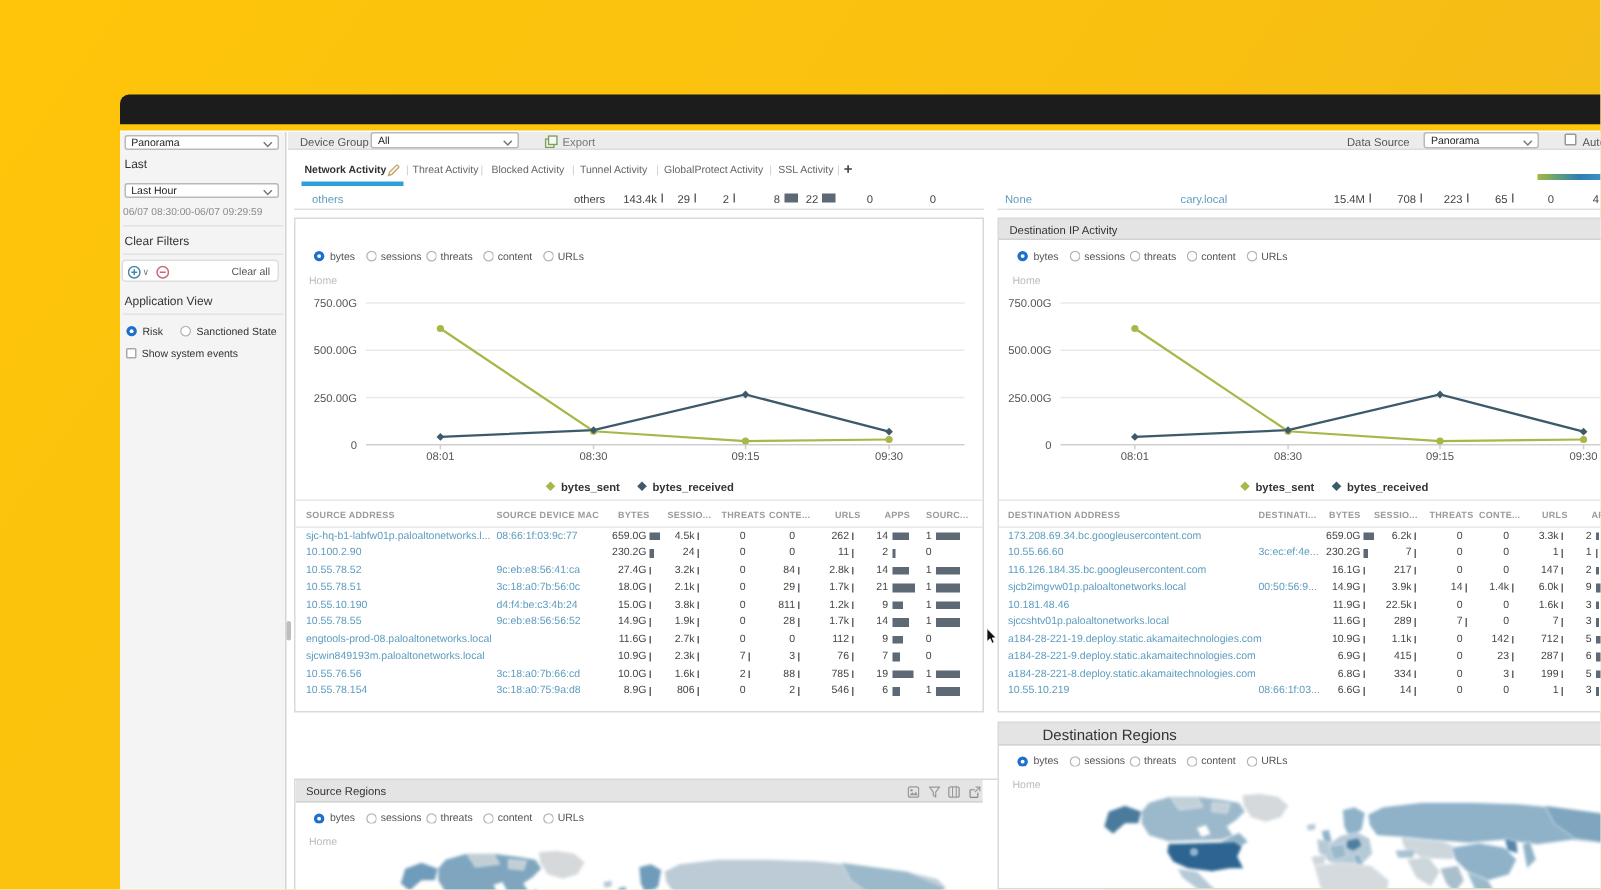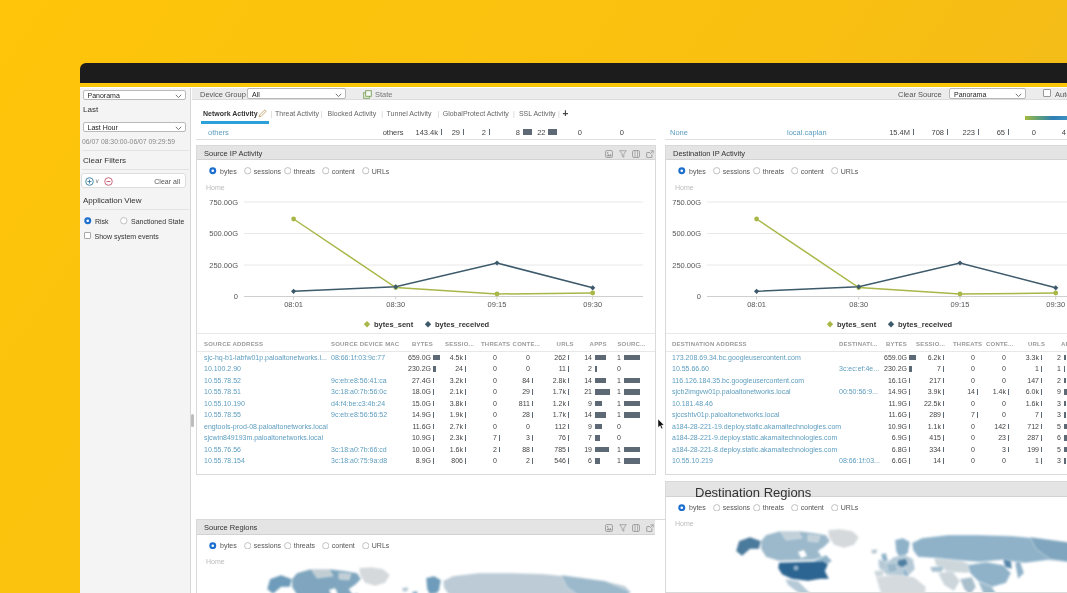--- a/index.html
+++ b/index.html
@@ -61,22 +61,22 @@
 <div class="sel" style="left:55px;top:0.7px;width:99px;height:11px;">
       <span class="abs" style="left:4px;top:2px;font-size:7px;color:#222;">All</span>
       <svg class="abs" style="right:3px;top:3.5px;" width="7" height="5" viewBox="0 0 7 5">
         <path d="M0.8 0.8 L3.5 3.6 L6.2 0.8" stroke="#777" stroke-width="1" fill="none"></path>
       </svg>
     </div>
 <svg class="abs" style="left:171px;top:2px;" width="9" height="9" viewBox="0 0 9 9">
       <rect x="0.7" y="2.7" width="5.6" height="5.6" fill="#eef4ea" stroke="#7ba05a" stroke-width="0.9"></rect>
       <rect x="2.7" y="0.7" width="5.6" height="5.6" fill="#f6f9f3" stroke="#7ba05a" stroke-width="0.9"></rect>
     </svg>
-<span class="abs" style="left:183px;top:2.5px;font-size:7.5px;color:#777;">State</span>
-<span class="abs" style="left:706px;top:2.5px;font-size:7.5px;color:#555;">Clear Source</span>
+<span class="abs" style="left:183px;top:2.5px;font-size:7.5px;color:#777;">Export</span>
+<span class="abs" style="left:706px;top:2.5px;font-size:7.5px;color:#555;">Data Source</span>
 <div class="sel" style="left:757px;top:0.7px;width:77px;height:11px;">
       <span class="abs" style="left:4px;top:2px;font-size:7px;color:#222;">Panorama</span>
       <svg class="abs" style="right:3px;top:3.5px;" width="7" height="5" viewBox="0 0 7 5">
         <path d="M0.8 0.8 L3.5 3.6 L6.2 0.8" stroke="#777" stroke-width="1" fill="none"></path>
       </svg>
     </div>
 <div class="abs" style="left:851px;top:1.5px;width:8px;height:8px;background:#fff;border:1px solid #999;border-radius:1px;"></div>
 <span class="abs" style="left:863px;top:2.5px;font-size:7.5px;color:#555;">Auto</span>
 </div>
 <div class="abs" style="left:192px;top:100px;width:875px;height:24px;background:#fff;">
@@ -109,53 +109,34 @@
 <div class="abs" style="left:292.5px;top:5px;width:1px;height:5.5px;background:#5d6974;"></div>
 <span class="abs num" style="left:264px;top:4px;width:60px;text-align:right;font-size:7.5px;">8</span>
 <div class="abs" style="left:327px;top:5px;width:9px;height:5.5px;background:#5d6974;"></div>
 <span class="abs num" style="left:289.5px;top:4px;width:60px;text-align:right;font-size:7.5px;">22</span>
 <div class="abs" style="left:352px;top:5px;width:9px;height:5.5px;background:#5d6974;"></div>
 <span class="abs num" style="left:326px;top:4px;width:60px;text-align:right;font-size:7.5px;">0</span>
 <span class="abs num" style="left:368px;top:4px;width:60px;text-align:right;font-size:7.5px;">0</span>
 </div>
 <div class="abs" style="left:665px;top:124px;width:402px;height:15.5px;background:#fff;border-bottom:1px solid #e0e0e0;">
 <span class="abs lnk" style="left:5px;top:4px;font-size:7.5px;">None</span>
-<span class="abs lnk" style="left:122px;top:4px;font-size:7.5px;">local.caplan</span>
+<span class="abs lnk" style="left:122px;top:4px;font-size:7.5px;">cary.local</span>
 <span class="abs num" style="left:185px;top:4px;width:60px;text-align:right;font-size:7.5px;">15.4M</span>
 <div class="abs" style="left:247.5px;top:5px;width:1px;height:5.5px;background:#5d6974;"></div>
 <span class="abs num" style="left:219px;top:4px;width:60px;text-align:right;font-size:7.5px;">708</span>
 <div class="abs" style="left:281.5px;top:5px;width:1px;height:5.5px;background:#5d6974;"></div>
 <span class="abs num" style="left:250px;top:4px;width:60px;text-align:right;font-size:7.5px;">223</span>
 <div class="abs" style="left:312.5px;top:5px;width:1px;height:5.5px;background:#5d6974;"></div>
 <span class="abs num" style="left:280px;top:4px;width:60px;text-align:right;font-size:7.5px;">65</span>
 <div class="abs" style="left:342.5px;top:5px;width:1px;height:5.5px;background:#5d6974;"></div>
 <span class="abs num" style="left:311px;top:4px;width:60px;text-align:right;font-size:7.5px;">0</span>
 <span class="abs num" style="left:341px;top:4px;width:60px;text-align:right;font-size:7.5px;">4</span>
 </div>
 <div class="abs" style="left:1025px;top:116px;width:42px;height:3.5px;background:linear-gradient(90deg,#a3b93e,#5f9f7a,#2e7fb4,#3f8fc0);"></div>
 <div class="abs" style="left:196px;top:144.5px;width:460px;height:330px;background:#fff;border:1px solid #d9d9d9;">
-<div class="abs" style="left:0;top:0;width:458px;height:14.5px;background:#e4e4e4;border-bottom:1px solid #d2d2d2;">
-<span class="abs" style="left:7px;top:3px;font-size:7.5px;color:#333;">Source IP Activity</span>
-<svg class="abs" style="left:407.5px;top:4px;" width="8" height="8" viewBox="0 0 9 9">
-        <rect x="0.6" y="0.6" width="7.8" height="7.8" fill="none" stroke="#999" stroke-width="1" rx="1.5"></rect>
-        <circle cx="3" cy="3.2" r="0.9" fill="#999"></circle>
-        <path d="M1.5 7 L3.6 4.6 L5 6 L6.4 4.2 L7.6 7 Z" fill="#999"></path>
-      </svg>
-      <svg class="abs" style="left:421.5px;top:4px;" width="8" height="8" viewBox="0 0 9 9">
-        <path d="M0.8 0.8 h7.4 L5.4 4.6 v3.6 l-1.8 -1.2 v-2.4 Z" fill="none" stroke="#999" stroke-width="0.9"></path>
-      </svg>
-      <svg class="abs" style="left:434.5px;top:4px;" width="8" height="8" viewBox="0 0 9 9">
-        <rect x="0.6" y="0.6" width="7.8" height="7.8" fill="none" stroke="#999" stroke-width="1" rx="1.5"></rect>
-        <path d="M3.4 0.6 v7.8 M6.2 0.6 v7.8" stroke="#999" stroke-width="0.8"></path>
-      </svg>
-      <svg class="abs" style="left:448.5px;top:4px;" width="8" height="8" viewBox="0 0 9 9">
-        <path d="M6.6 5 v2.8 a0.8 0.8 0 0 1 -0.8 0.8 H1.6 a0.8 0.8 0 0 1 -0.8 -0.8 V3.6 a0.8 0.8 0 0 1 0.8 -0.8 h2.8" fill="none" stroke="#888" stroke-width="0.9"></path>
-        <path d="M5 0.9 h3.1 v3.1 M8.1 0.9 L4.4 4.6" fill="none" stroke="#999" stroke-width="0.9"></path>
-      </svg>
-</div>
 <svg class="abs" style="left:12px;top:21.5px;" width="7.5" height="7.5" viewBox="0 0 8 8">
       <circle cx="4" cy="4" r="3.7" fill="#1c6fce"></circle>
       <circle cx="4" cy="4" r="1.4" fill="#fff"></circle>
     </svg>
     <span class="abs" style="left:23px;top:22.0px;font-size:7px;color:#555;">bytes</span>
     <svg class="abs" style="left:46.8px;top:21.5px;" width="7.5" height="7.5" viewBox="0 0 8 8">
       <circle cx="4" cy="4" r="3.4" fill="#fff" stroke="#b5b5b5" stroke-width="0.9"></circle>
     </svg>
     <span class="abs" style="left:56.8px;top:22.0px;font-size:7px;color:#555;">sessions</span>
     <svg class="abs" style="left:86.7px;top:21.5px;" width="7.5" height="7.5" viewBox="0 0 8 8">
@@ -659,21 +640,21 @@
           <path d="M246 36 L264 33 L281 36 L289 44 L284 54 L270 58 L256 52 L248 44 Z" fill="#7fa6be"></path>
           <path d="M281 30 L289 32 L290 40 L283 38 Z" fill="#4f7fa0"></path>
           <path d="M293 34 L298 32 L302 44 L296 50 Z" fill="#6f9cba"></path>
           <path d="M256 52 L270 58 L275 66 L262 66 Z" fill="#8fb2c6"></path>
           <path d="M262 70 L280 70 L292 74 L284 78 L266 76 Z" fill="#8fb2c6"></path>
         </g>
       </svg></div>
 </div>
 <div class="abs" style="left:665px;top:481px;width:460px;height:112px;background:#fff;border:1px solid #d9d9d9;overflow:hidden;">
 <div class="abs" style="left:0;top:0;width:458px;height:14.5px;background:#e4e4e4;border-bottom:1px solid #d2d2d2;">
-<span class="abs" style="left:7px;top:3px;font-size:13px;color:#333;padding-left:22px;">Destination Regions</span>
+<span class="abs" style="left:7px;top:3px;font-size:10px;color:#333;padding-left:22px;">Destination Regions</span>
 </div>
 <svg class="abs" style="left:12px;top:21.5px;" width="7.5" height="7.5" viewBox="0 0 8 8">
       <circle cx="4" cy="4" r="3.7" fill="#1c6fce"></circle>
       <circle cx="4" cy="4" r="1.4" fill="#fff"></circle>
     </svg>
     <span class="abs" style="left:23px;top:22.0px;font-size:7px;color:#555;">bytes</span>
     <svg class="abs" style="left:46.8px;top:21.5px;" width="7.5" height="7.5" viewBox="0 0 8 8">
       <circle cx="4" cy="4" r="3.4" fill="#fff" stroke="#b5b5b5" stroke-width="0.9"></circle>
     </svg>
     <span class="abs" style="left:56.8px;top:22.0px;font-size:7px;color:#555;">sessions</span>

